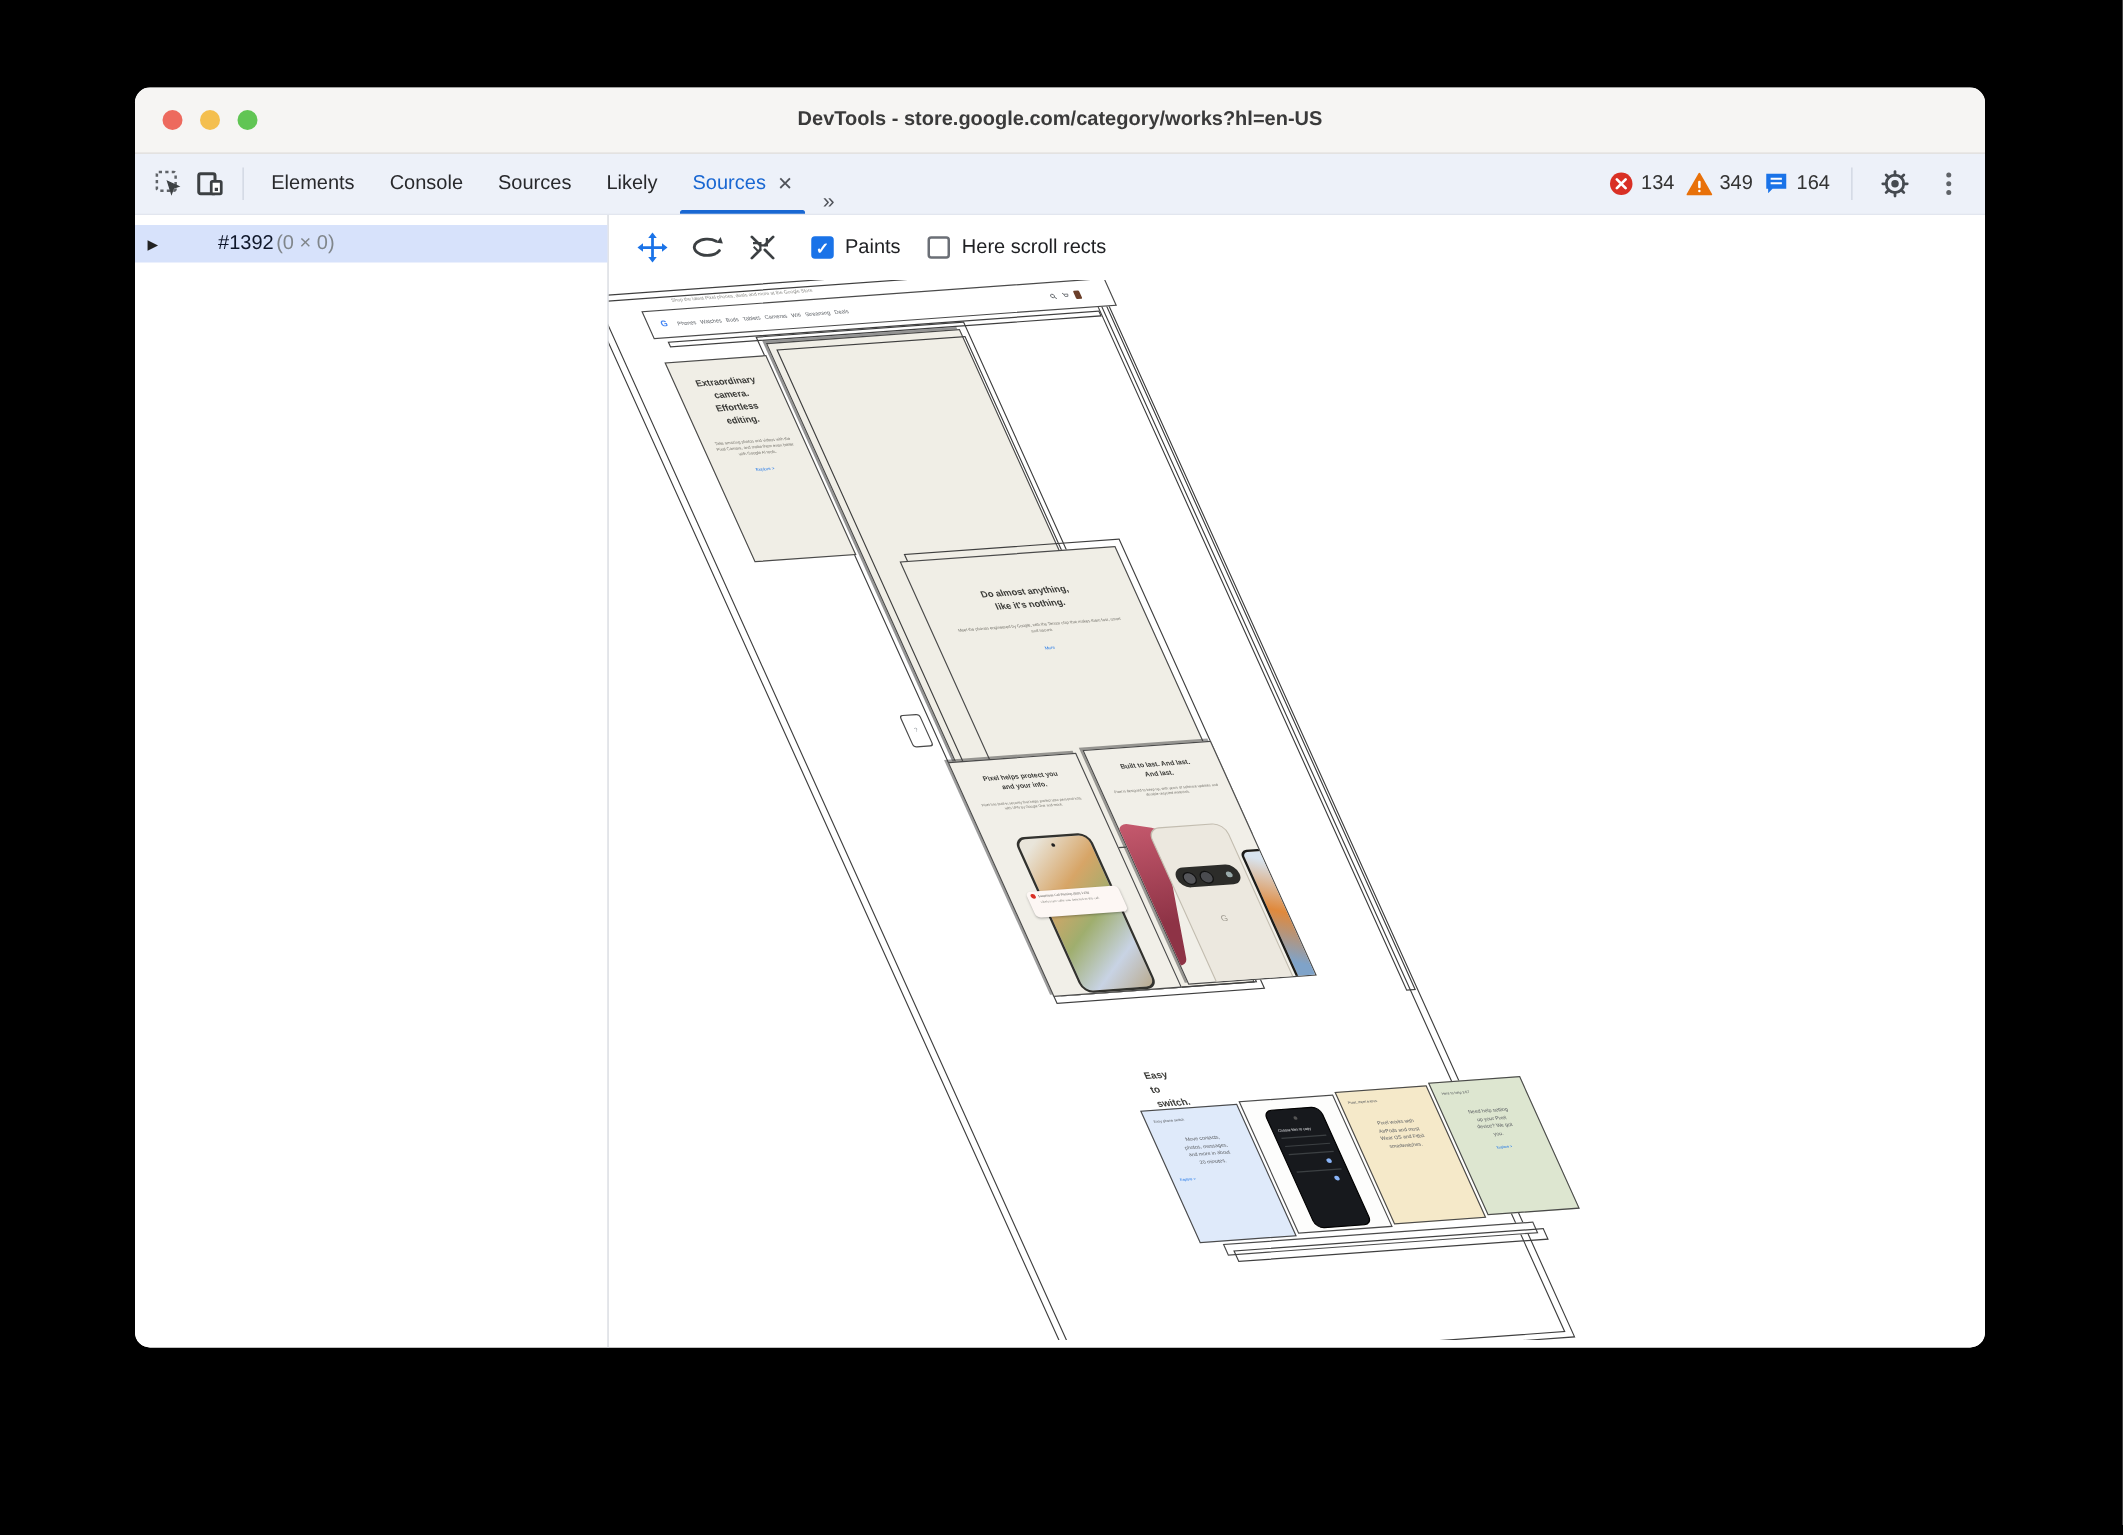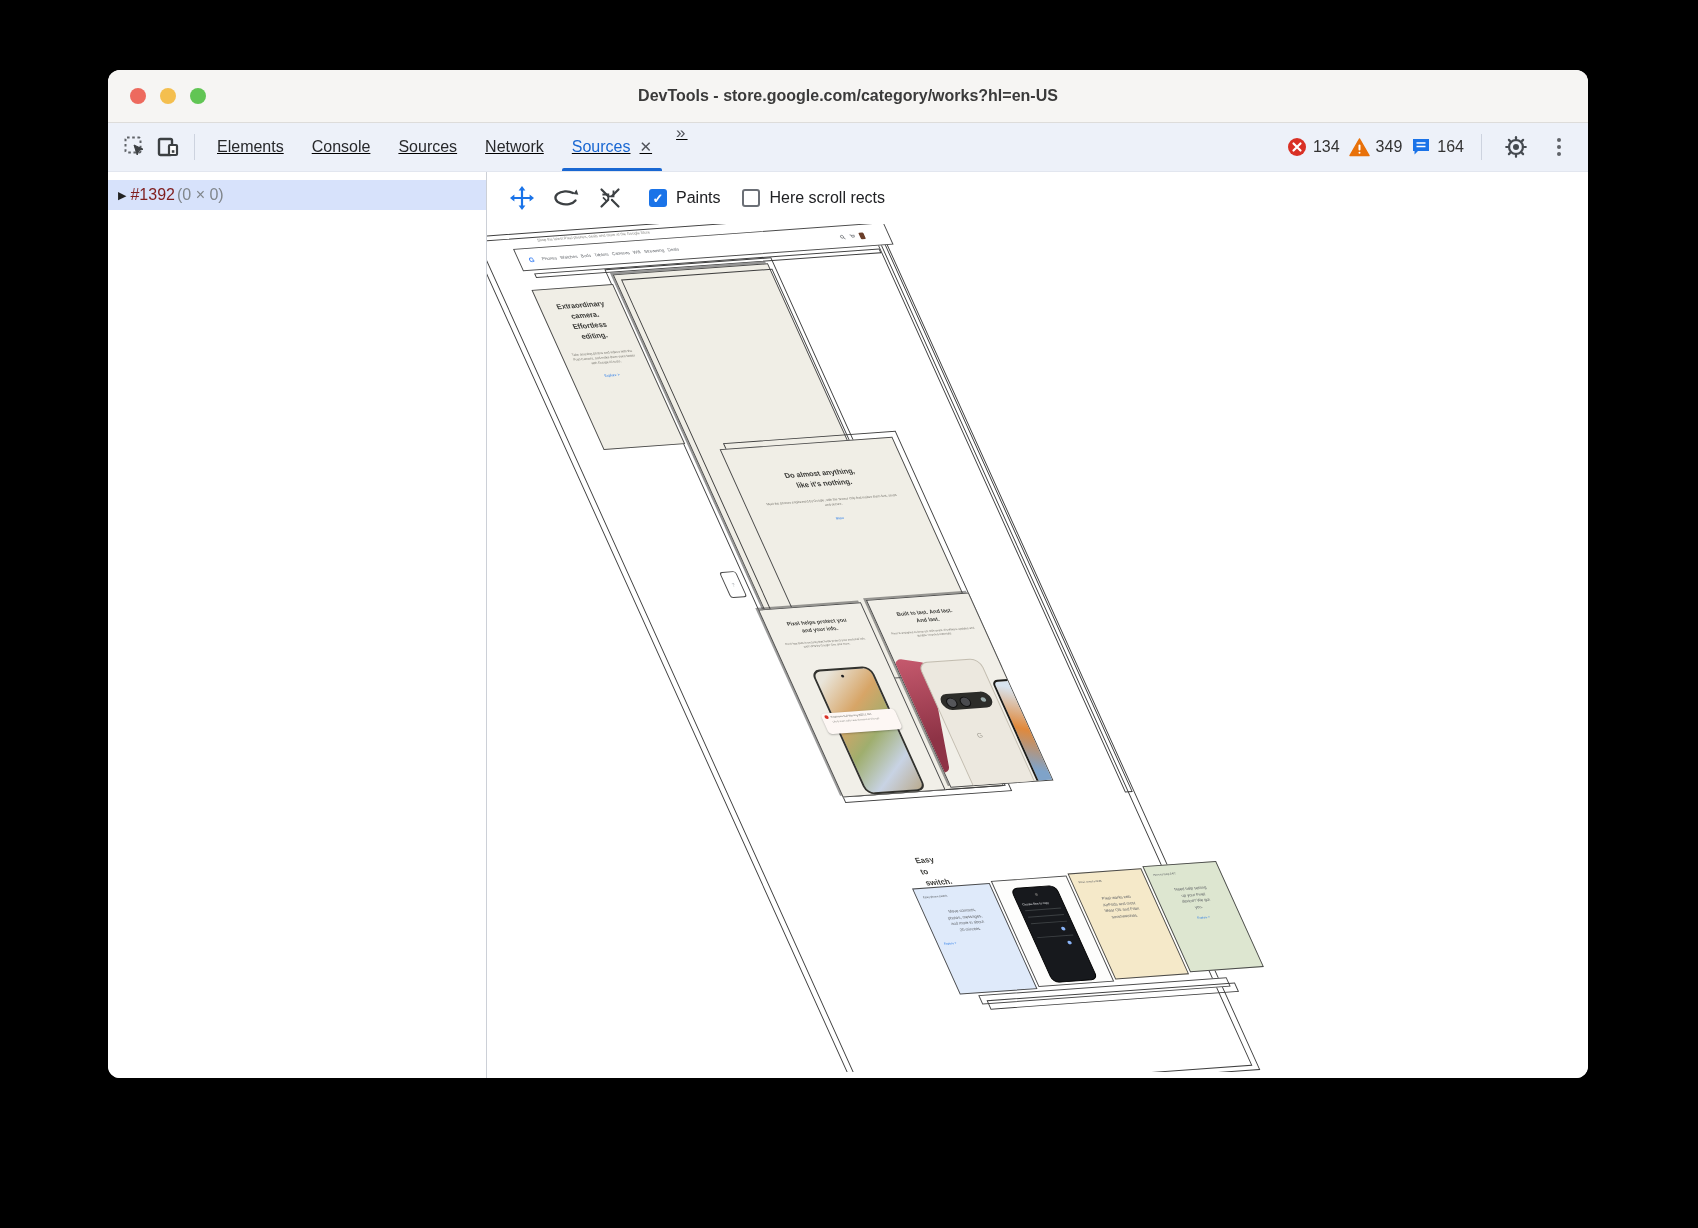--- a/index.html
+++ b/index.html
@@ -10,36 +10,36 @@
   .light{width:16px;height:16px;border-radius:50%;}
   .light.red{background:#ed6a5e;}
   .light.yellow{background:#f4bf4f;}
   .light.green{background:#61c554;}
   .title-text{position:absolute;left:0;right:0;text-align:center;font-size:16px;font-weight:700;color:#3a3a3a;}
   
   .dt-toolbar{height:48px;background:#edf1f9;display:flex;align-items:center;border-bottom:1px solid #e2e6ef;}
   .tool-btn{width:34px;height:34px;display:flex;align-items:center;justify-content:center;border-radius:4px;flex:0 0 auto;}
   .tool-btn svg{display:block;}
   .vsep{width:1px;height:26px;background:#cdd3df;margin:0 8px;flex:0 0 auto;}
-  .tabs{display:flex;align-items:flex-start;height:100%;text-decoration:underline;}
+  .tabs{display:flex;align-items:flex-end;height:100%;}
   .tab{padding:0 14px;height:100%;display:flex;align-items:center;font-size:16px;color:#28292c;position:relative;white-space:nowrap;}
   .tab.active{color:#1967d2;}
   .tab.active .underline{position:absolute;left:4px;right:4px;bottom:0;height:3px;background:#1967d2;border-radius:2px 2px 0 0;}
   .tab-close{margin-left:9px;color:#50535a;font-size:15px;}
   .more-tabs{font-size:17px;color:#50535a;padding:0 10px;letter-spacing:2px;}
   .right-cluster{margin-left:auto;display:flex;align-items:center;gap:9px;padding-right:12px;}
   .badge{display:flex;align-items:center;gap:6px;font-size:16px;color:#333;}
   .kebab{display:flex;flex-direction:column;gap:3px;align-items:center;width:30px;}
   .kebab i{width:4px;height:4px;border-radius:50%;background:#5f6368;}
   
   .main{display:flex;height:908px;}
   .sidebar{width:378px;background:#fff;border-right:1px solid #ccd0d7;flex:0 0 auto;}
   .tree-row{height:30px;background:#d7e2fb;display:flex;align-items:center;font-size:16px;padding-left:10px;margin-top:8px;}
   .tree-caret{color:#222;font-size:11px;margin-right:4px;}
-  .tree-id{color:#7f1d1d;font-weight:400;}
+  .tree-id{color:#0f172a;font-weight:400;margin-left:44px;}
   .tree-size{color:#80868b;margin-left:2px;}
   .panel{flex:1;display:flex;flex-direction:column;min-width:0;}
   
   .layers-toolbar{height:52px;background:#fff;display:flex;align-items:center;gap:10px;padding-left:18px;flex:0 0 auto;}
   .cb{display:flex;align-items:center;gap:9px;margin-left:12px;font-size:16px;color:#202124;}
   .checkbox{width:18px;height:18px;border-radius:3px;box-sizing:border-box;display:flex;align-items:center;justify-content:center;}
   .checkbox.on{background:#1a73e8;color:#fff;font-size:13px;font-weight:700;}
   .checkbox.off{background:#fff;border:2px solid #6b6f76;}
   
   .view{flex:1;position:relative;overflow:hidden;background:#fff;}
@@ -91,21 +91,21 @@
       <div class="tab">
           <span>Elements</span>
         </div>
       <div class="tab">
           <span>Console</span>
         </div>
       <div class="tab">
           <span>Sources</span>
         </div>
       <div class="tab">
-          <span>Network</span>
+          <span>Likely</span>
         </div>
       <div class="tab active">
         <span>Sources</span>
         <span class="tab-close">✕</span>
         <span class="underline"></span>
       </div>
       <div class="more-tabs">»</div>
     </div>
     <div class="right-cluster">
       <div class="badge">

